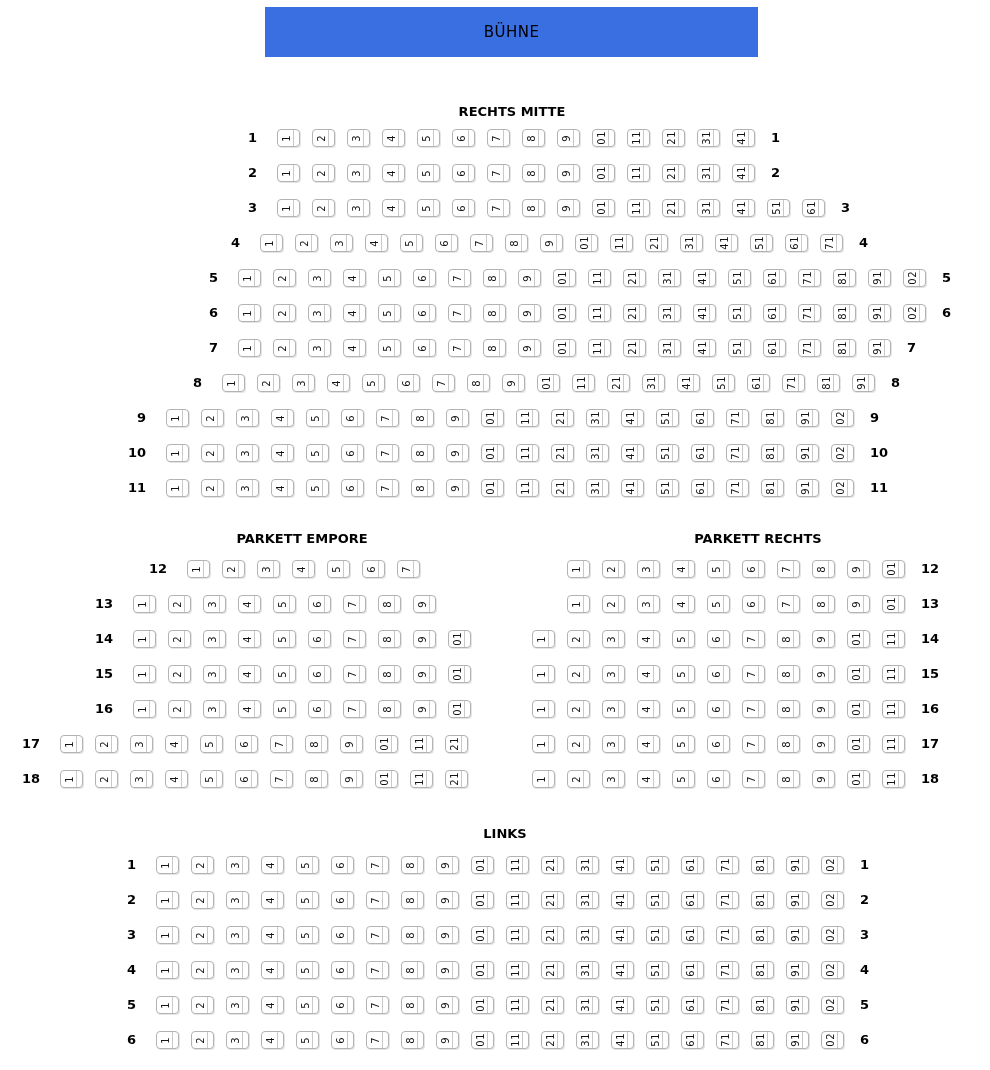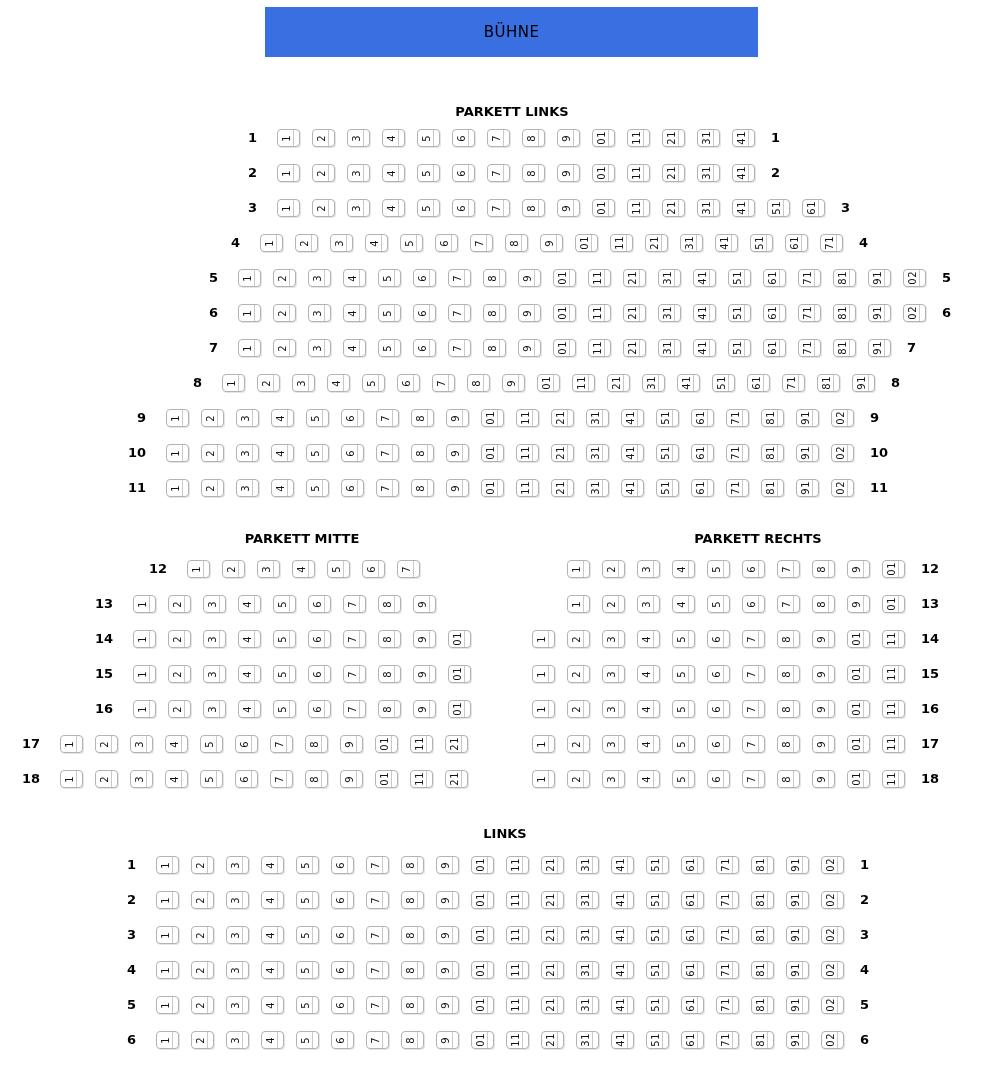--- a/index.html
+++ b/index.html
@@ -59,21 +59,21 @@
   }
 </style>
 </head>
 <body>
 
 <div id="stage" style="left: 265px; top: 7px; width: 493px; height: 50px; background: rgb(58, 111, 226); color: rgb(0, 0, 0);">
   <span>BÜHNE</span>
 </div>
 
 <div id="seat-map">
-    <div class="section-title" style="left: 512px; top: 104px;">PARKETT LINKS</div>
+    <div class="section-title" style="left: 512px; top: 104px;">RECHTS MITTE</div>
     <div class="row-label left" style="top: 129px; left: 215px;">1</div>
     <div class="row-label right" style="top: 129px; left: 771px;">1</div>
     <div class="seat" style="left: 277px; top: 129px; width: 23px; height: 18px;">
       <div class="num">
         <span class="ch">1</span>
       </div>
     </div>
     <div class="seat" style="left: 312px; top: 129px; width: 23px; height: 18px;">
       <div class="num">
         <span class="ch">2</span>
@@ -1177,21 +1177,21 @@
         <span class="ch">1</span>
         <span class="ch">9</span>
       </div>
     </div>
     <div class="seat" style="left: 831px; top: 479px; width: 23px; height: 18px;">
       <div class="num">
         <span class="ch">2</span>
         <span class="ch">0</span>
       </div>
     </div>
-    <div class="section-title" style="left: 302px; top: 531px;">PARKETT MITTE</div>
+    <div class="section-title" style="left: 302px; top: 531px;">PARKETT EMPORE</div>
     <div class="row-label left" style="top: 560px; left: 125px;">12</div>
     <div class="seat" style="left: 187px; top: 560px; width: 23px; height: 18px;">
       <div class="num">
         <span class="ch">1</span>
       </div>
     </div>
     <div class="seat" style="left: 222px; top: 560px; width: 23px; height: 18px;">
       <div class="num">
         <span class="ch">2</span>
       </div>

